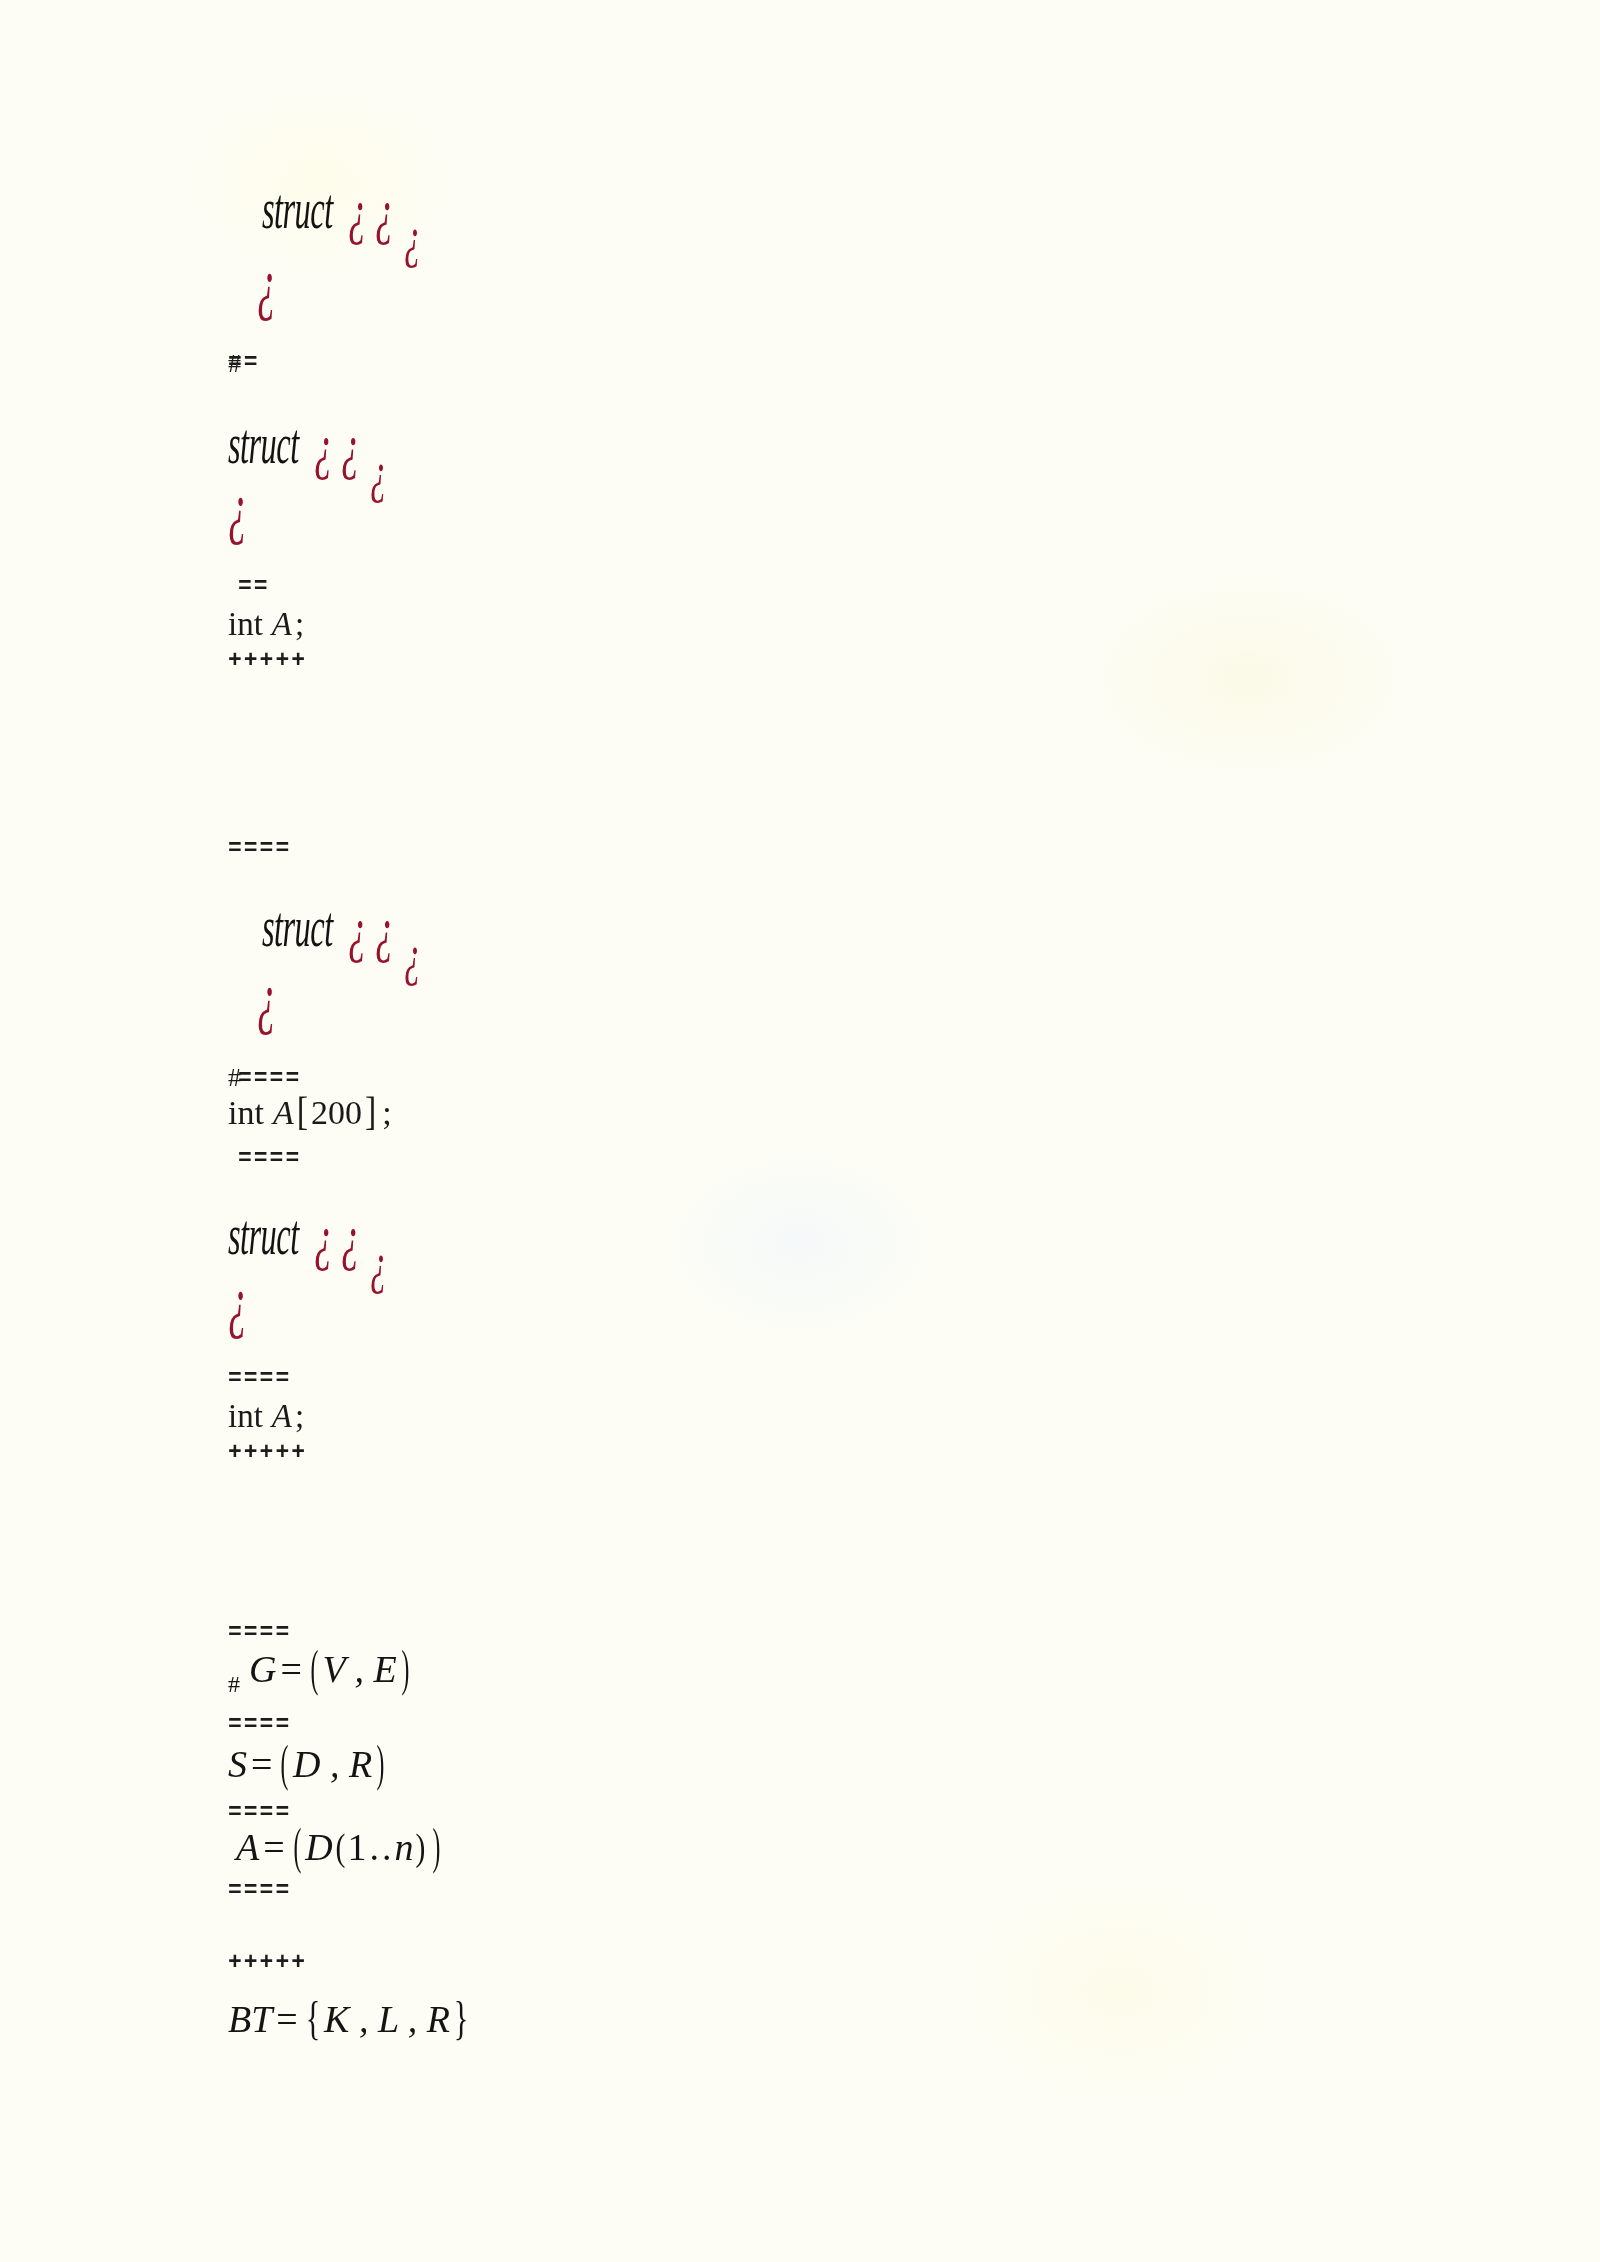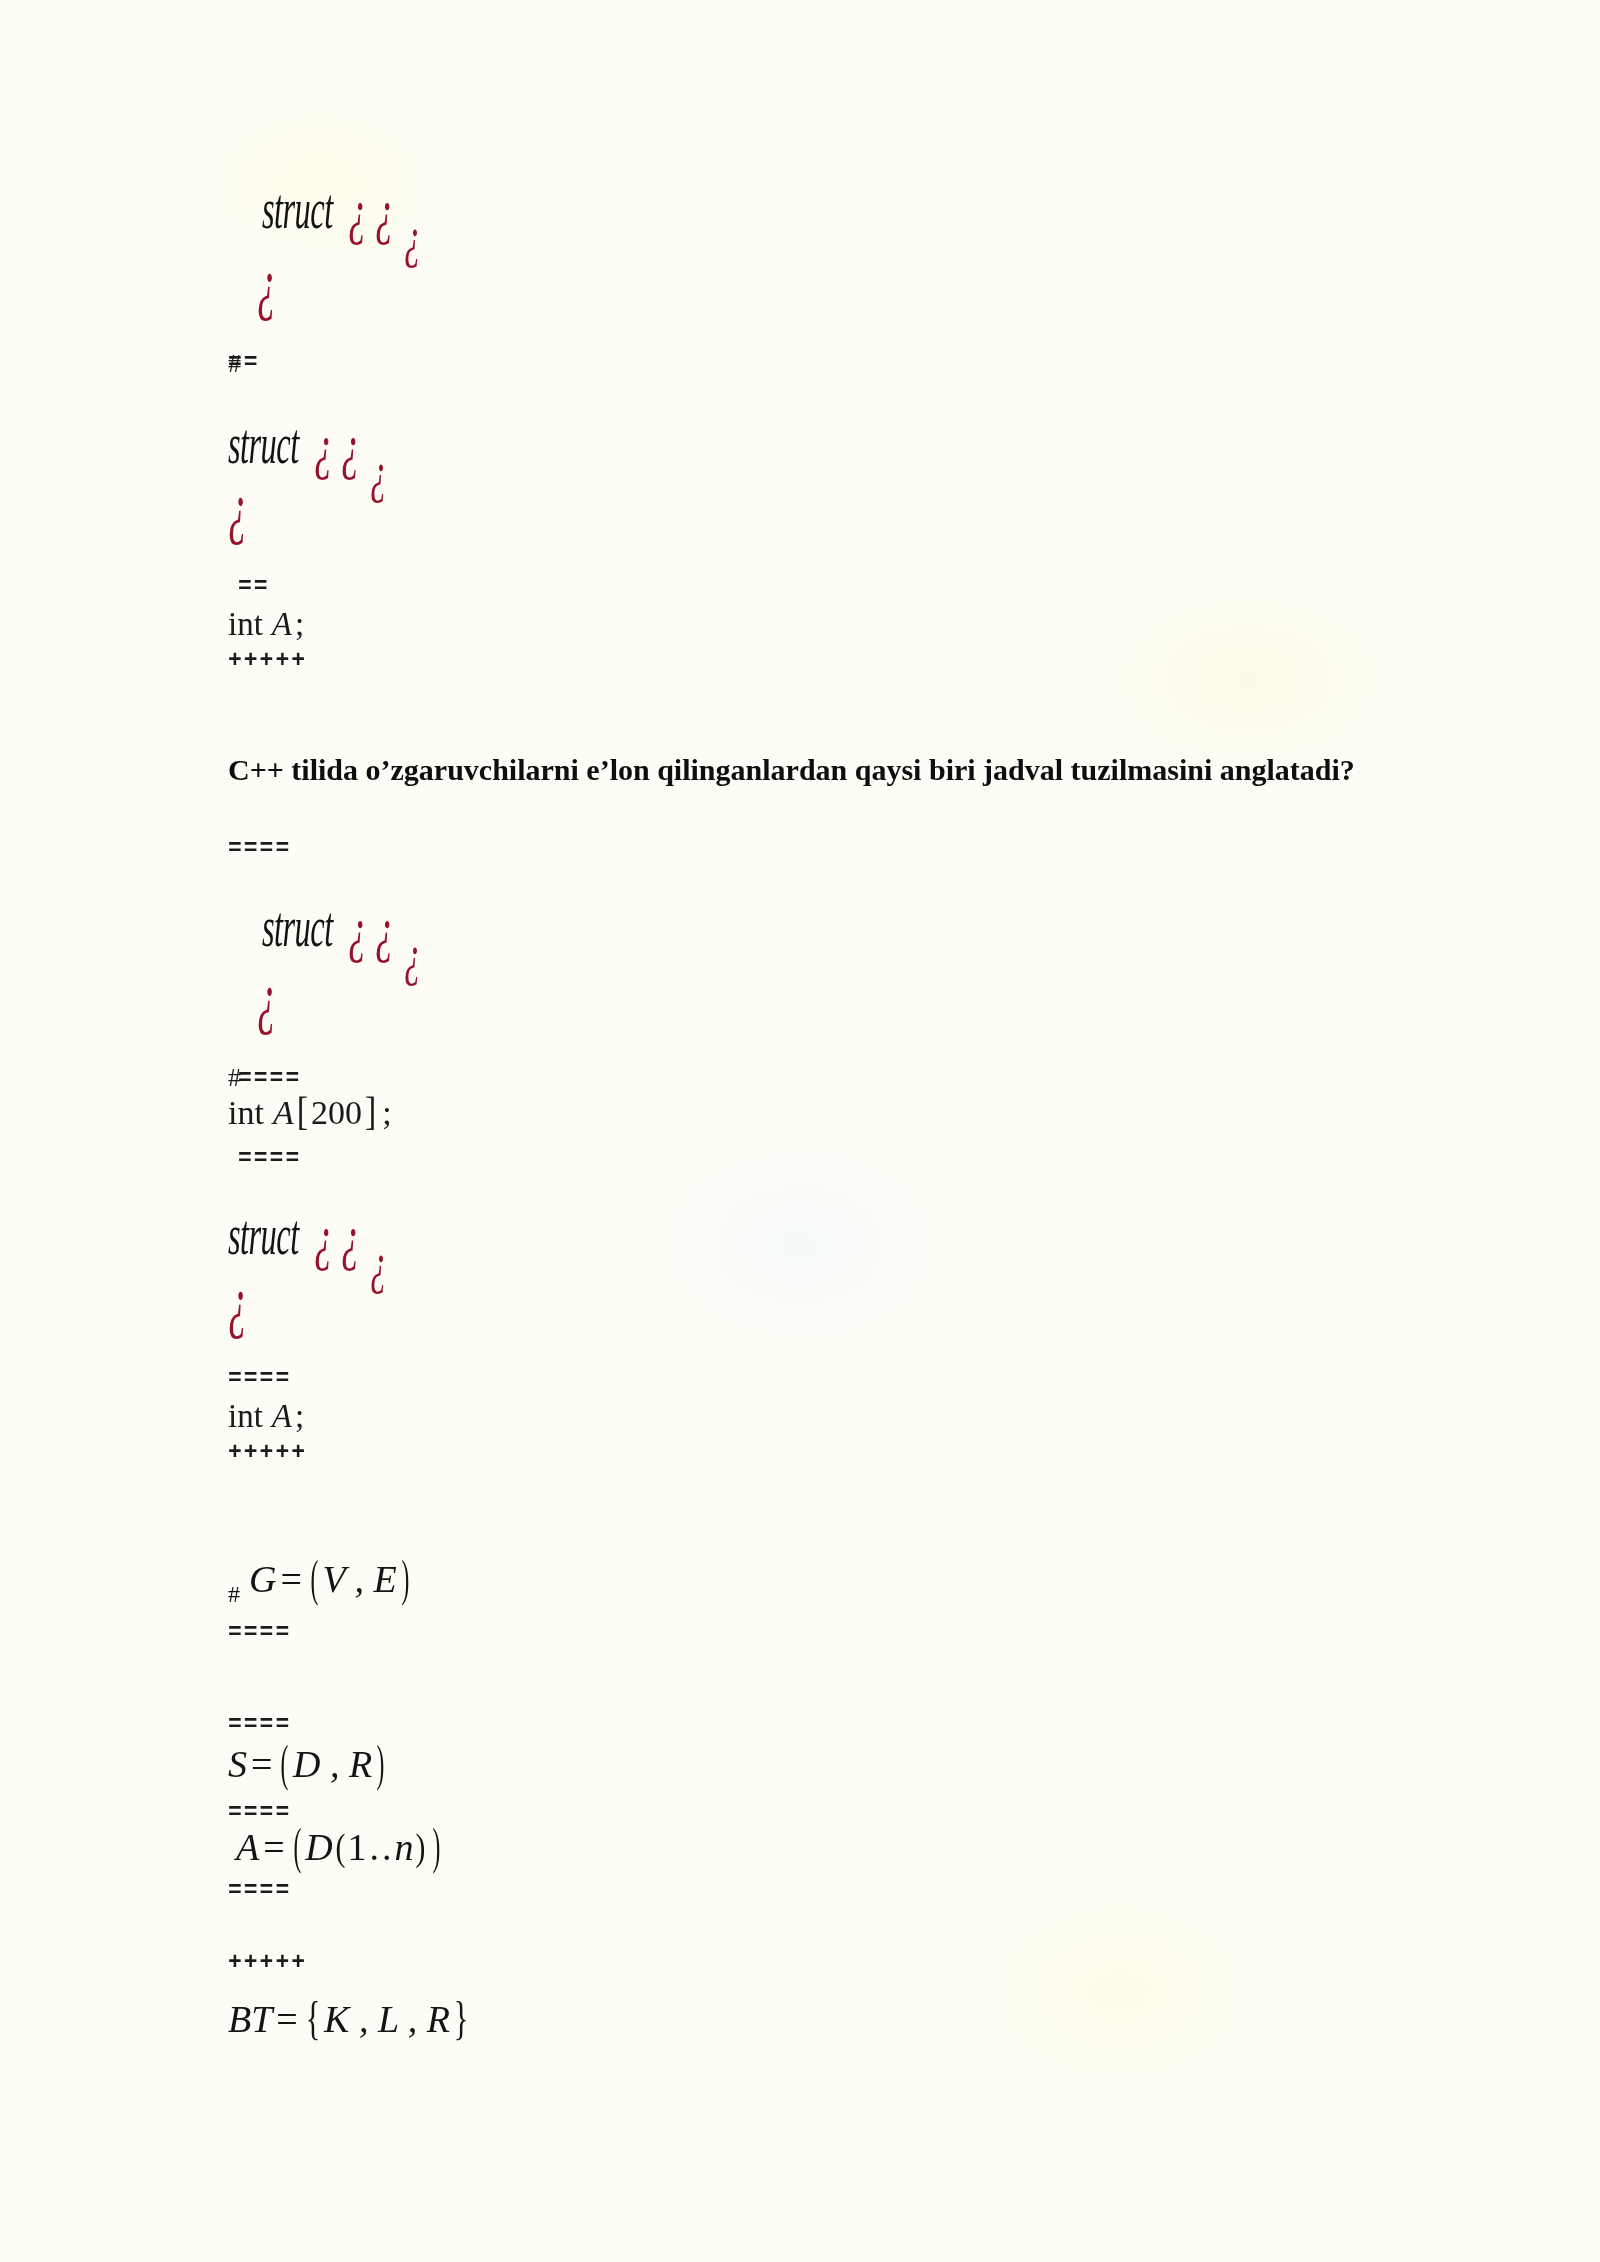--- a/index.html
+++ b/index.html
@@ -78,21 +78,20 @@
   </div>
 
   <div class="line sep" style="left:238px;top:576px">==</div>
 
   <div class="line code" style="left:228px;top:608px">
     <span>int</span><span class="v">A</span><span class="semi">;</span>
   </div>
 
   <div class="line sep" style="left:228px;top:650px">+++++</div>
 
-  <div class="line q" style="left:228px;top:755px">C++ tilida o’zgaruvchilarni e’lon qilinganlardan qaysi biri jadval tuzilmasini anglatadi?</div>
 
   <div class="line sep" style="left:228px;top:838px">====</div>
 
   <div class="line" style="left:262px;top:898px">
     <span class="kw">struct</span><span class="qm">¿</span><span class="qm">¿</span><span class="qm sub">¿</span>
   </div>
 
   <div class="line hashline" style="left:228px;top:962px">
     <span class="hash">#</span><span class="qm">¿</span>
   </div>
@@ -117,21 +116,21 @@
 
   <div class="line code" style="left:228px;top:1400px">
     <span>int</span><span class="v">A</span><span class="semi">;</span>
   </div>
 
   <div class="line sep" style="left:228px;top:1442px">+++++</div>
 
 
   <div class="line sep" style="left:228px;top:1622px">====</div>
 
-  <div class="line formula" style="left:228px;top:1560px">
+  <div class="line formula" style="left:228px;top:1650px">
     <span class="fhash">#</span><span class="fv">G</span><span class="feq">=</span><span class="fd">(</span><span class="fv">V , E</span><span class="fd">)</span>
   </div>
 
   <div class="line sep" style="left:228px;top:1714px">====</div>
 
   <div class="line formula" style="left:228px;top:1745px">
     <span class="fv">S</span><span class="feq">=</span><span class="fd">(</span><span class="fv">D , R</span><span class="fd">)</span>
   </div>
 
   <div class="line sep" style="left:228px;top:1802px">====</div>

